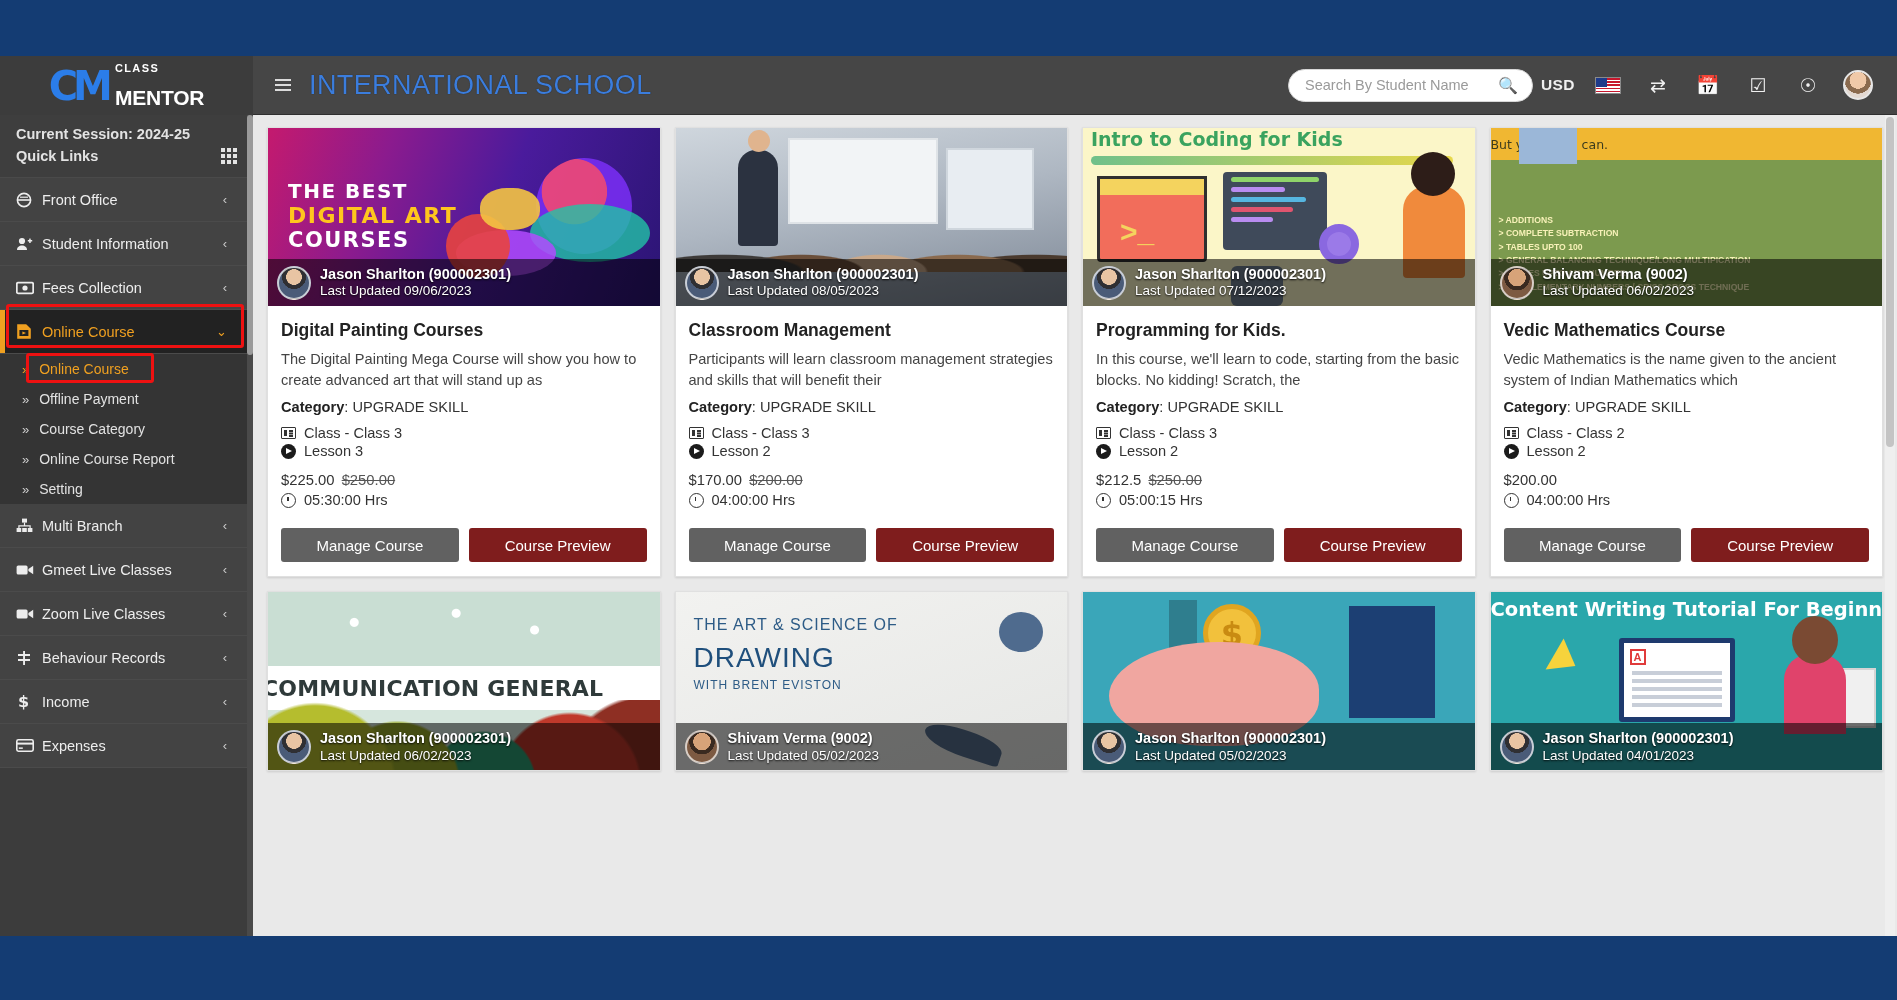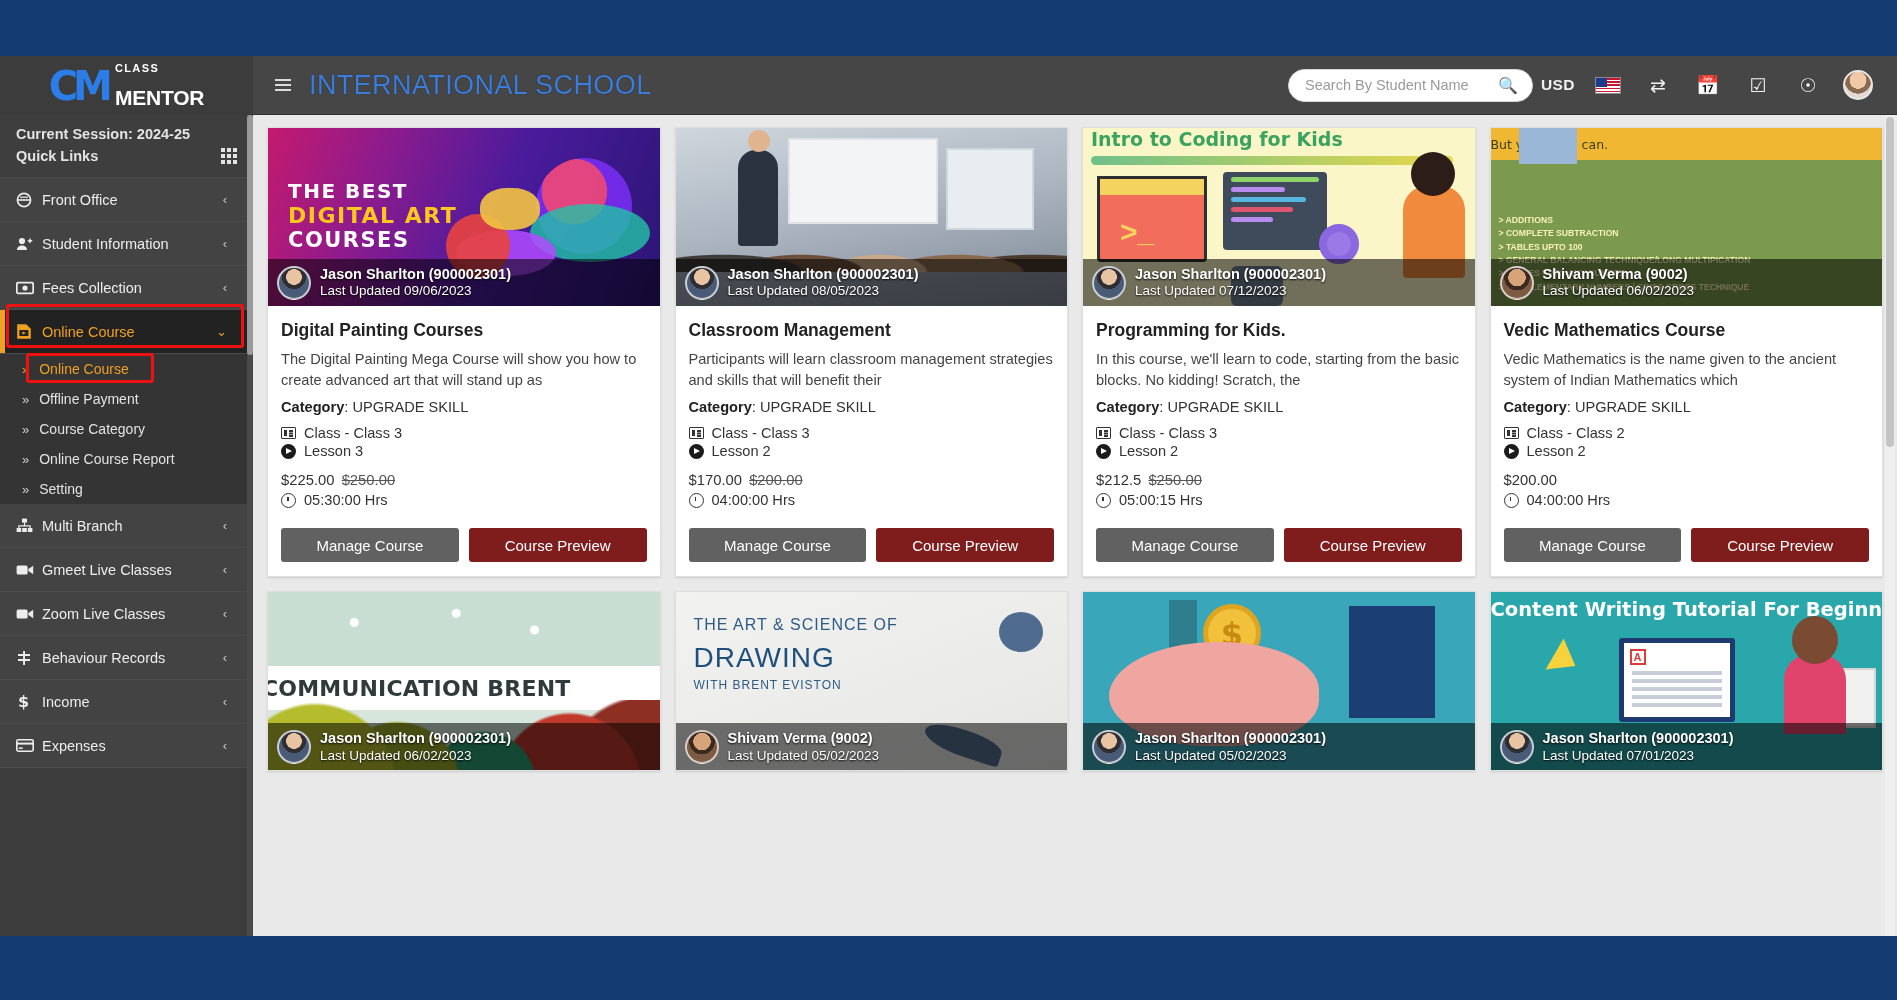--- a/index.html
+++ b/index.html
@@ -918,21 +918,21 @@
           <button class="btn btn-manage">Manage Course</button>
           <button class="btn btn-preview">Course Preview</button>
         </div>
       </div>
 
       <div class="card">
         <div class="card-banner">
           <div class="banner-art art-comm">
             <div class="net"></div>
             <div class="band">
-                <span>COMMUNICATION BRENT</span>
+                <span>COMMUNICATION GENERAL</span>
               </div>
             <div class="heads"></div>
           </div>
           <div class="author-strip">
             <div class="author-avatar av-jason"></div>
             <div class="author-meta">
               <div class="author-name">Jason Sharlton (900002301)</div>
               <div class="author-date">Last Updated 06/02/2023</div>
             </div>
           </div>
@@ -988,21 +988,21 @@
                 <i></i>
                 <i></i>
             </div>
             <div class="notes"></div>
             <div class="woman"></div>
           </div>
           <div class="author-strip">
             <div class="author-avatar av-jason"></div>
             <div class="author-meta">
               <div class="author-name">Jason Sharlton (900002301)</div>
-              <div class="author-date">Last Updated 07/01/2023</div>
+              <div class="author-date">Last Updated 04/01/2023</div>
             </div>
           </div>
         </div>
       </div>
 
     </div>
   </div>
 
   <div id="content-scroll">
     <div id="content-thumb"></div>

